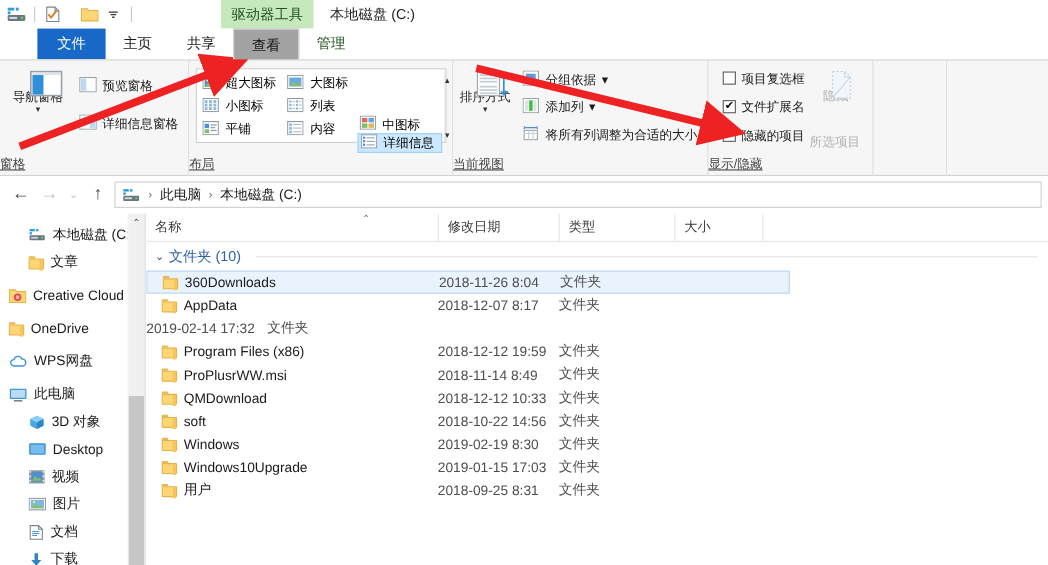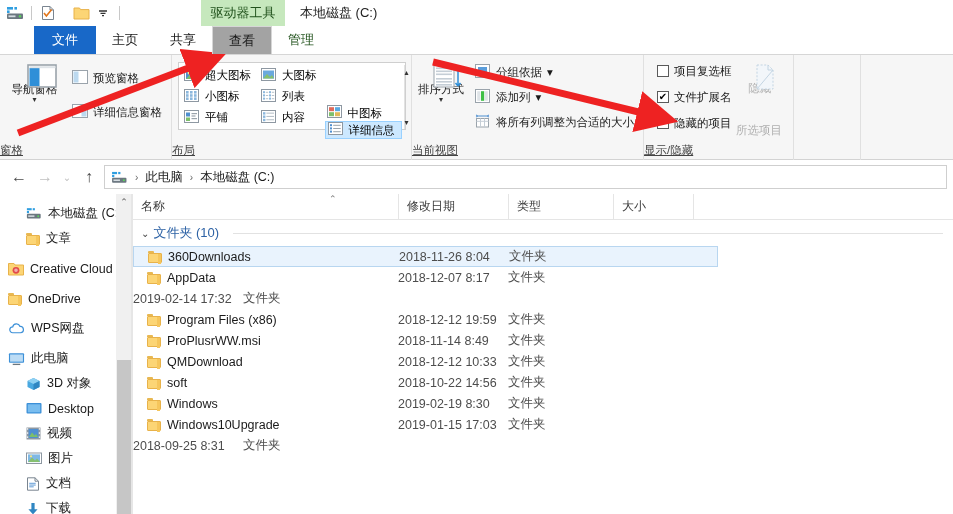--- a/index.html
+++ b/index.html
@@ -758,20 +758,27 @@
               <span class="tabf"></span>
               <span class="body"></span>
             </span>
           <span>Windows10Upgrade</span>
         </div>
         <div class="cell-date">2019-01-15 17:03</div>
         <div class="cell-type">文件夹</div>
         <div class="cell-size"></div>
       </div>
       <div class="row">
+        <div class="cell-name">
+          <span class="folder">
+              <span class="tabf"></span>
+              <span class="body"></span>
+            </span>
+          <span>用户</span>
+        </div>
         <div class="cell-date">2018-09-25 8:31</div>
         <div class="cell-type">文件夹</div>
         <div class="cell-size"></div>
       </div>
     </div>
   </div>
 </div>
 
 <svg class="annot" viewBox="0 0 953 514">
   <defs>

